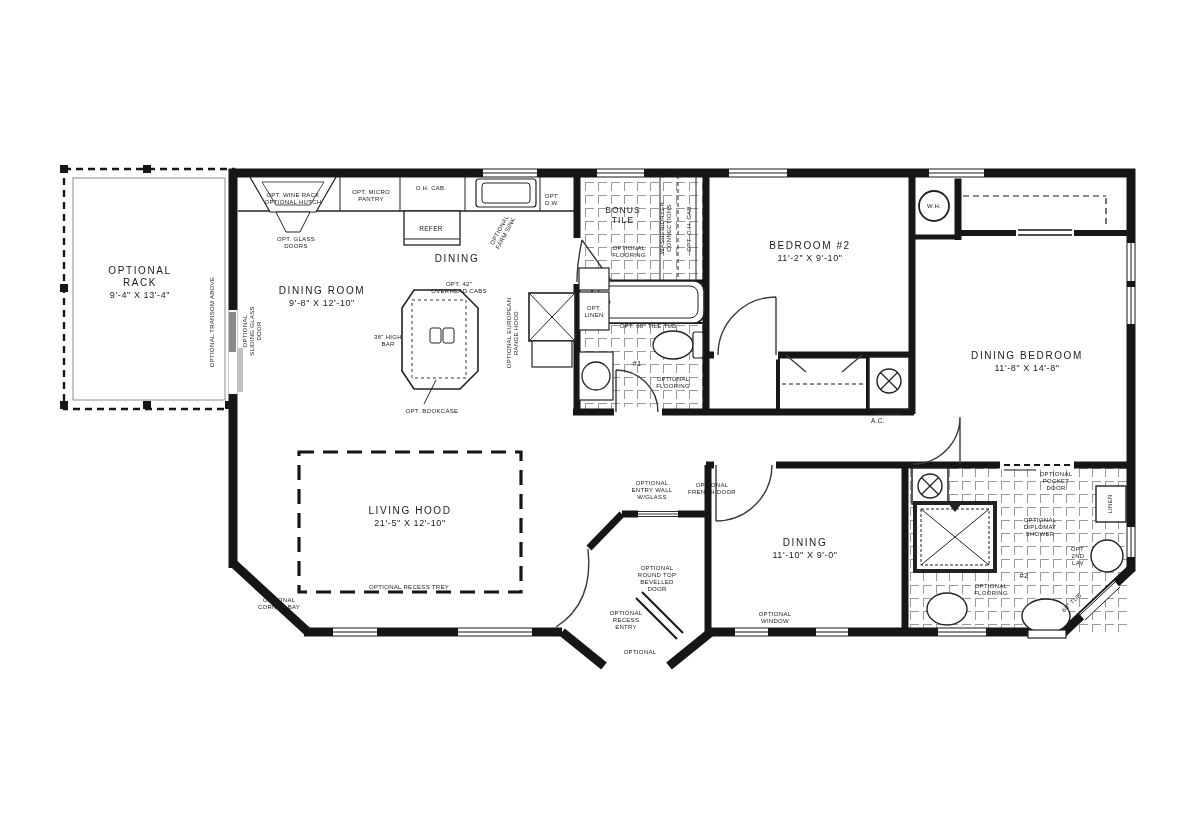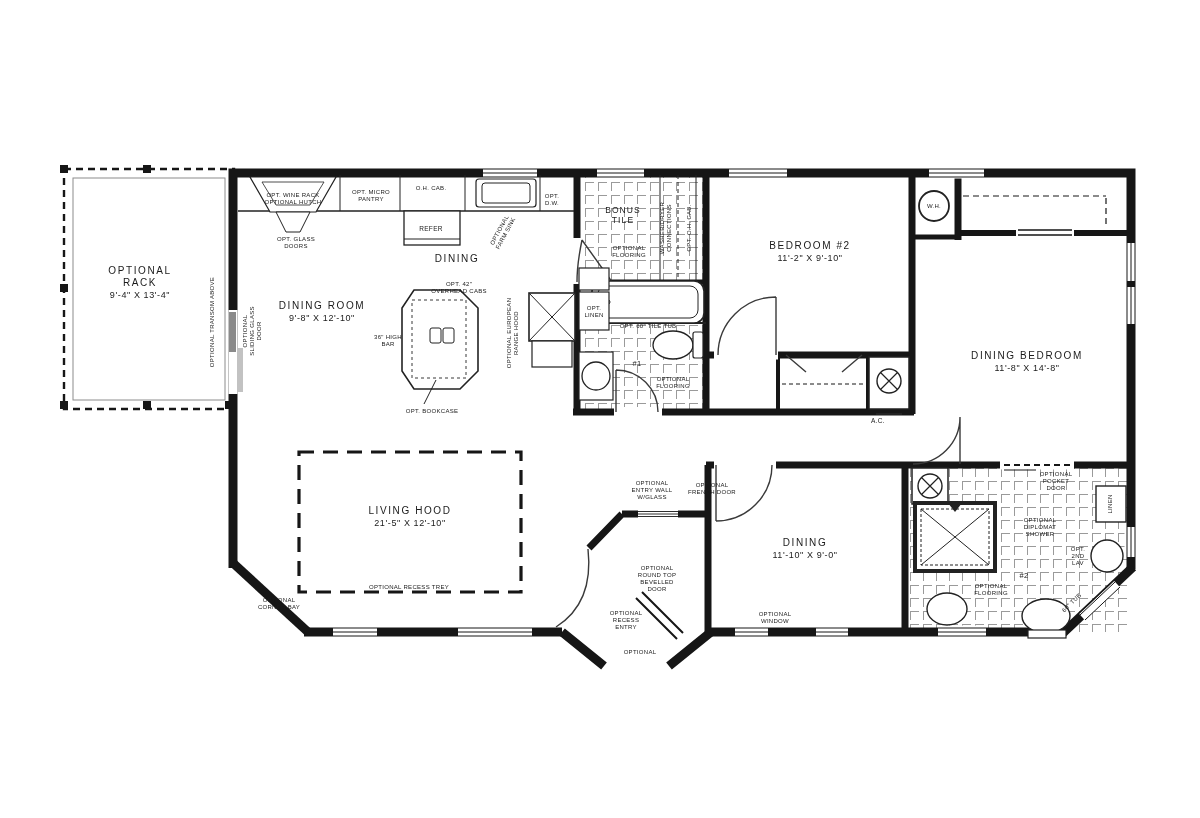--- a/index.html
+++ b/index.html
@@ -194,21 +194,21 @@
   </g>
 </svg>
 
 <div class="lbl" style="left:140px;top:283px;width:92px">
   <span class="rm">OPTIONAL RACK</span>
   <span class="dm">9'-4" X 13'-4"</span>
 </div>
 <div class="lbl v t6" style="left:213px;top:322px;width:124px">OPTIONAL TRANSOM ABOVE</div>
 <div class="lbl v t6" style="left:253px;top:331px;width:58px">OPTIONAL SLIDING GLASS DOOR</div>
 
-<div class="lbl" style="left:322px;top:312px;width:122px">
+<div class="lbl" style="left:322px;top:297px;width:122px">
   <span class="rm">DINING ROOM</span>
   <span class="dm">9'-8" X 12'-10"</span>
 </div>
 
 <div class="lbl t6" style="left:293px;top:199px;width:74px">
   <span>OPT. WINE RACK</span>
   <span>OPTIONAL HUTCH</span>
 </div>
 <div class="lbl t6" style="left:296px;top:243px;width:46px">OPT. GLASS DOORS</div>
 <div class="lbl t6" style="left:371px;top:196px;width:40px">OPT. MICRO PANTRY</div>

